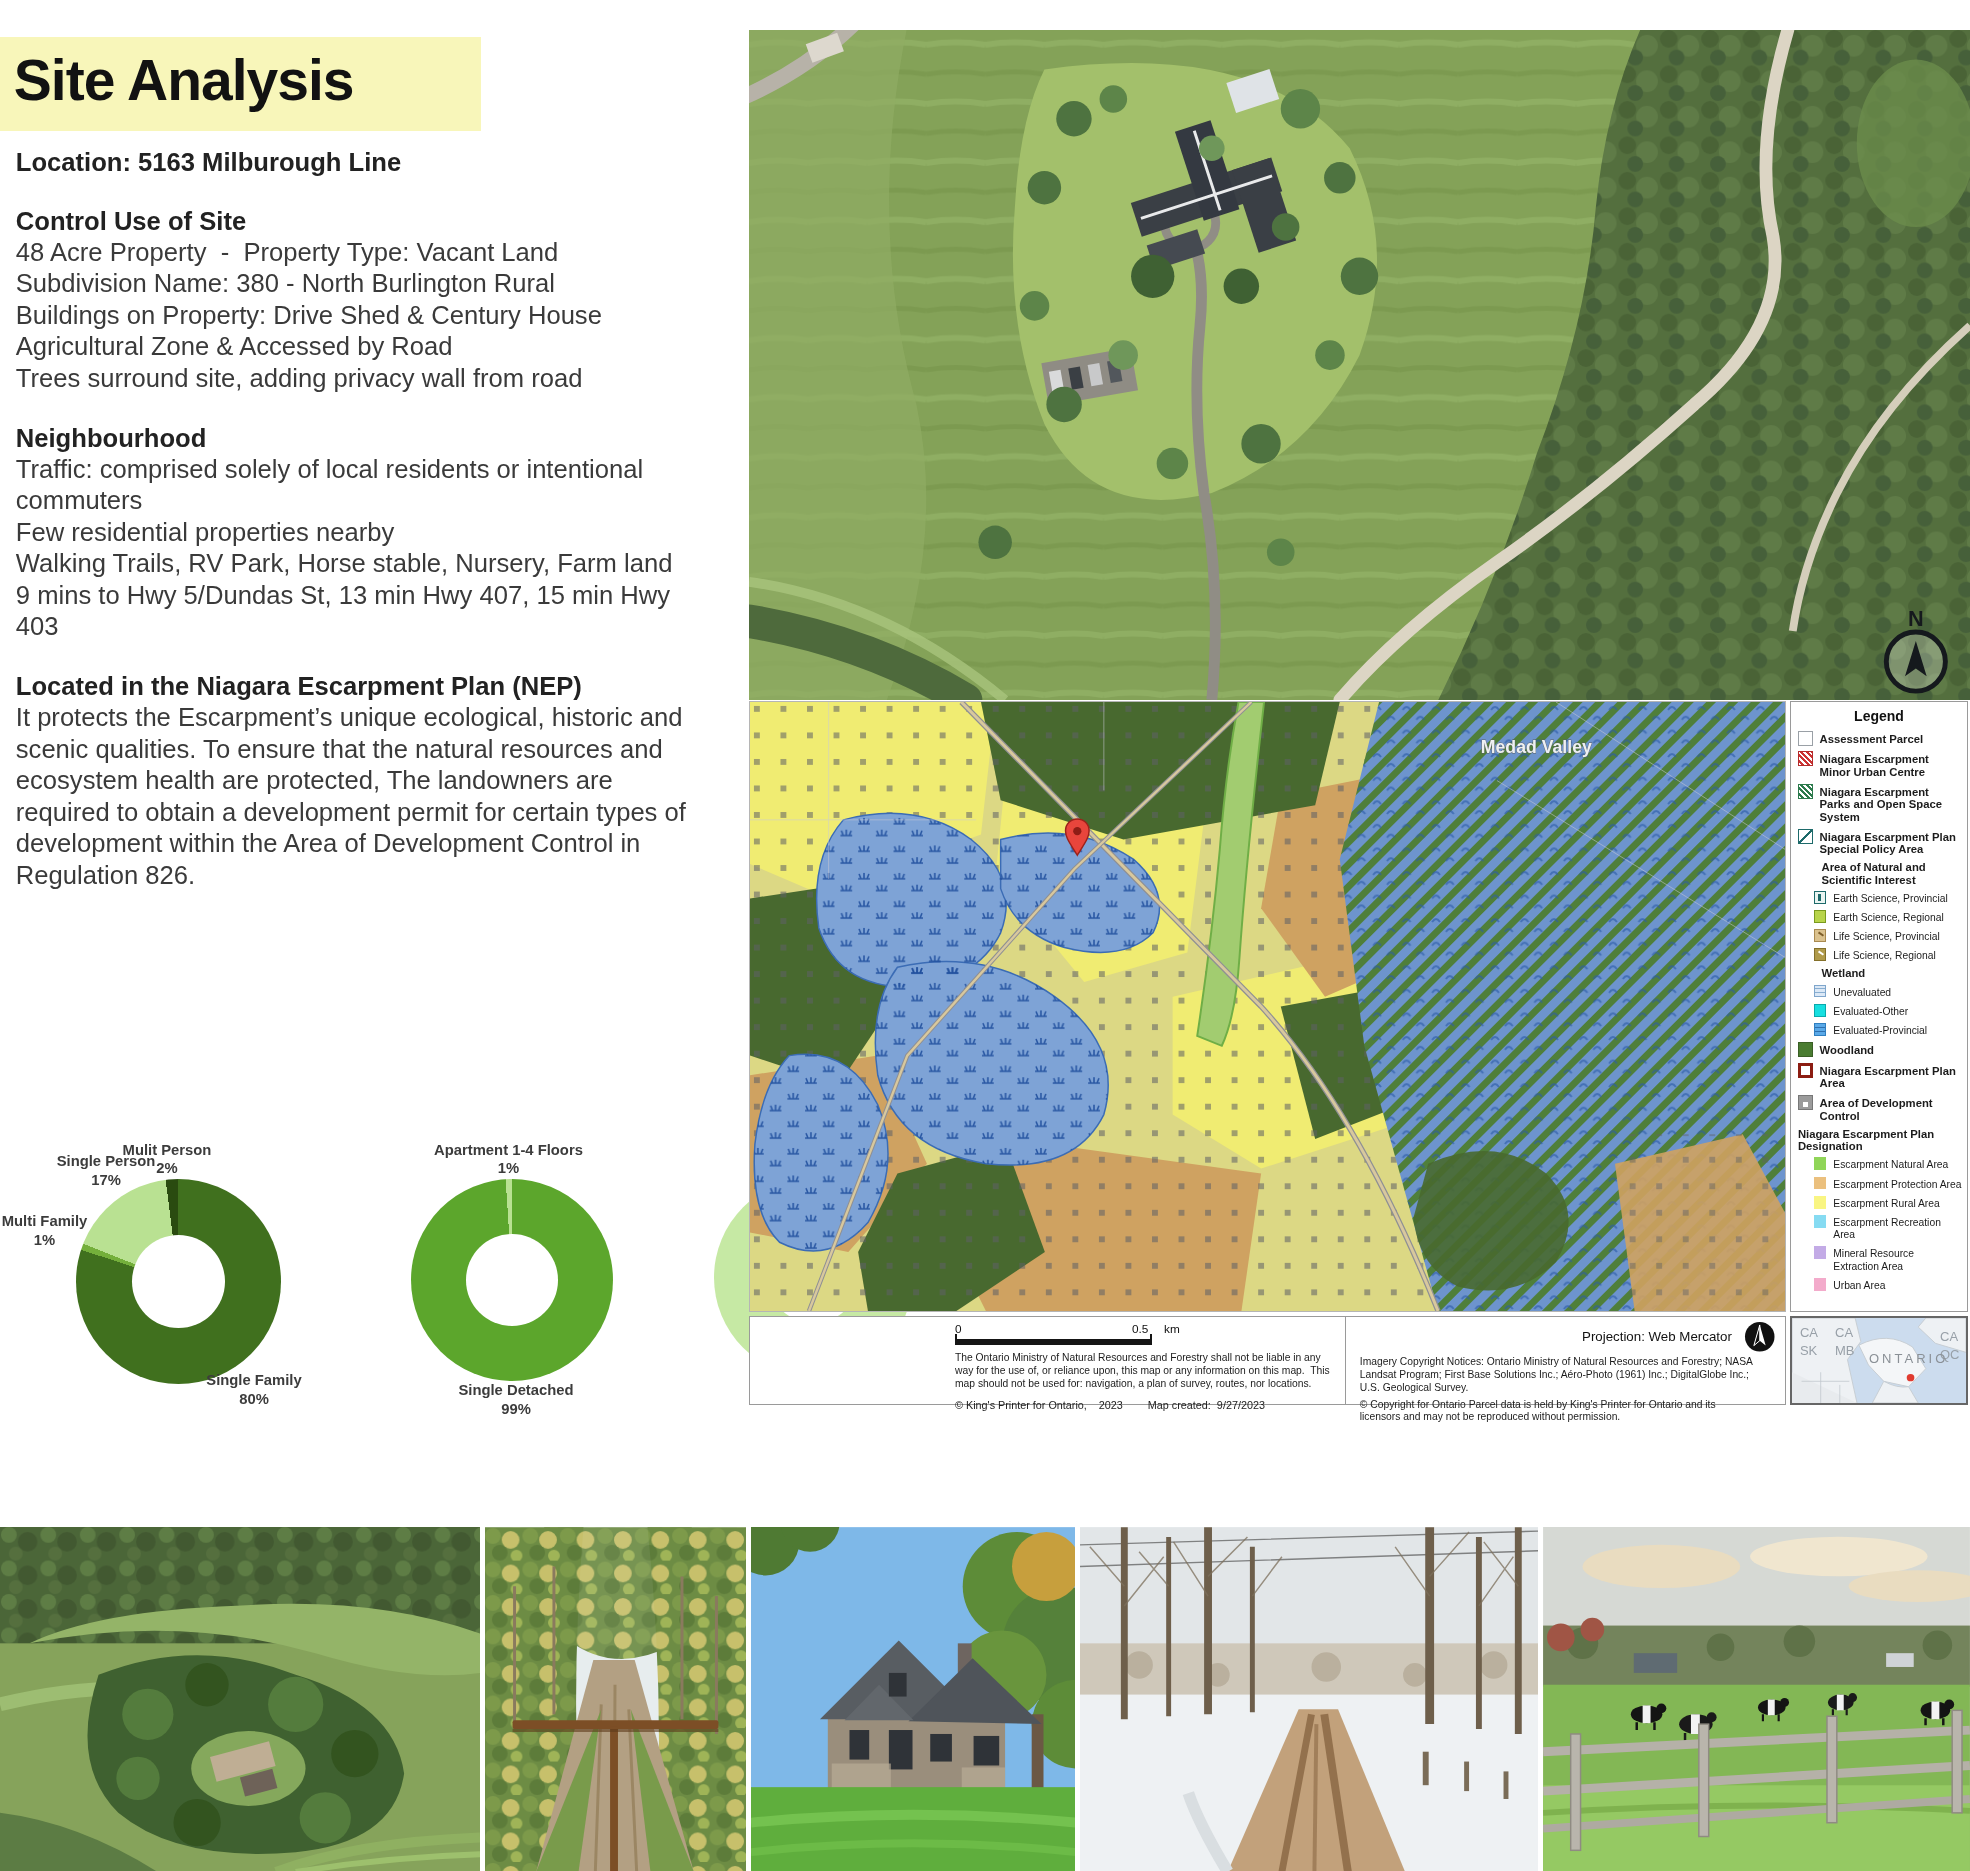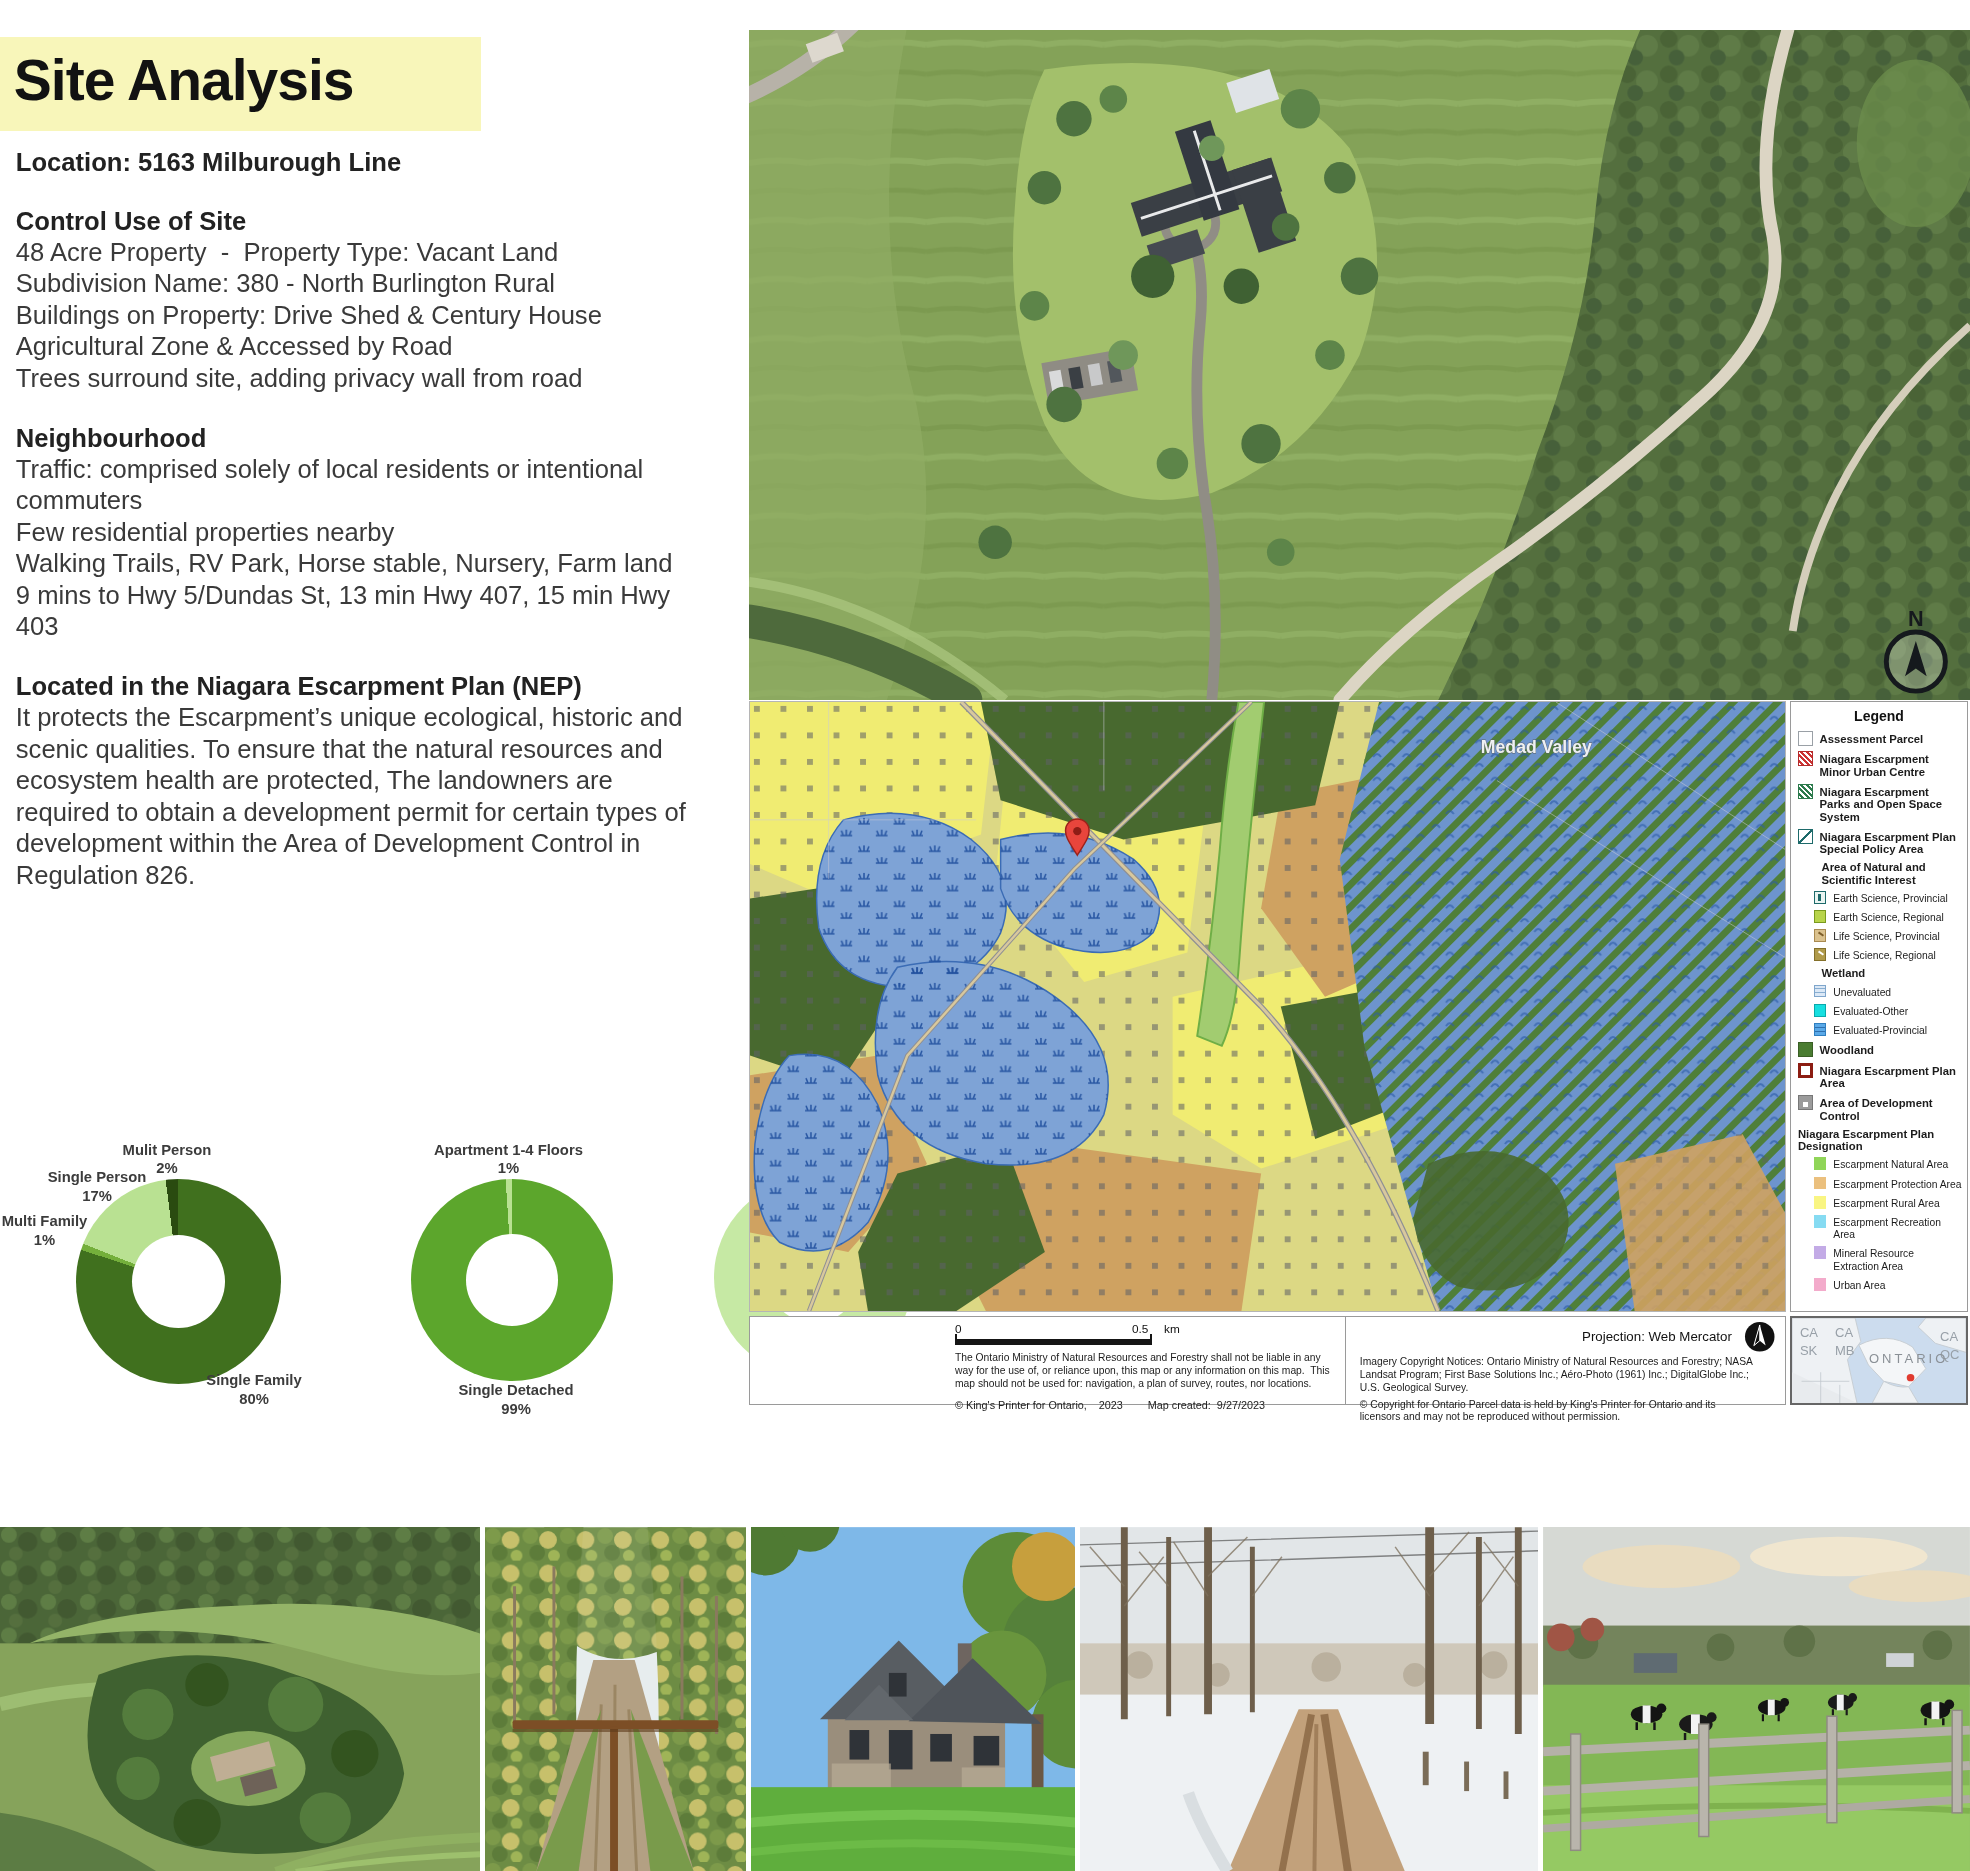--- a/index.html
+++ b/index.html
@@ -20,21 +20,21 @@
 
   
   .charts{position:absolute;left:0;top:1113px;width:985px;height:340px;}
   .donut{position:absolute;border-radius:50%;}
   .donut .hole{position:absolute;inset:27.3%;background:#fff;border-radius:50%;}
   #donut1{left:76px;top:66px;width:205px;height:205px;}
   #donut2{left:411px;top:66px;width:202px;height:202px;}
   #donut3{left:714px;top:65px;width:199px;height:199px;}
   .dl{position:absolute;text-align:center;font-size:14.8px;line-height:18.7px;font-weight:600;color:#3c3c3c;}
   .dl-c1-mp{left:113px;top:27.6px;width:108px;}
-  .dl-c1-sp{left:33px;top:39px;width:128px;margin-top:16px;}
+  .dl-c1-sp{left:42px;top:39px;width:128px;}
   .dl-c1-mf{left:0px;top:99px;width:89px;}
   .dl-c1-sf{left:190px;top:258px;width:128px;}
   .dl-c2-ap{left:420px;top:27.6px;width:177px;}
   .dl-c2-sd{left:437px;top:268px;width:158px;}
   .dl-c3-ot{left:738px;top:25.6px;width:99px;}
   .dl-c3-ca{left:796px;top:258px;width:99px;}
 
   
   .aerial{position:absolute;left:749px;top:29.6px;width:1221px;height:670px;overflow:hidden;}
   .map-panel{position:absolute;left:749px;top:701px;width:1037px;height:611px;overflow:hidden;border:1px solid #b5b5b5;box-sizing:border-box;}

